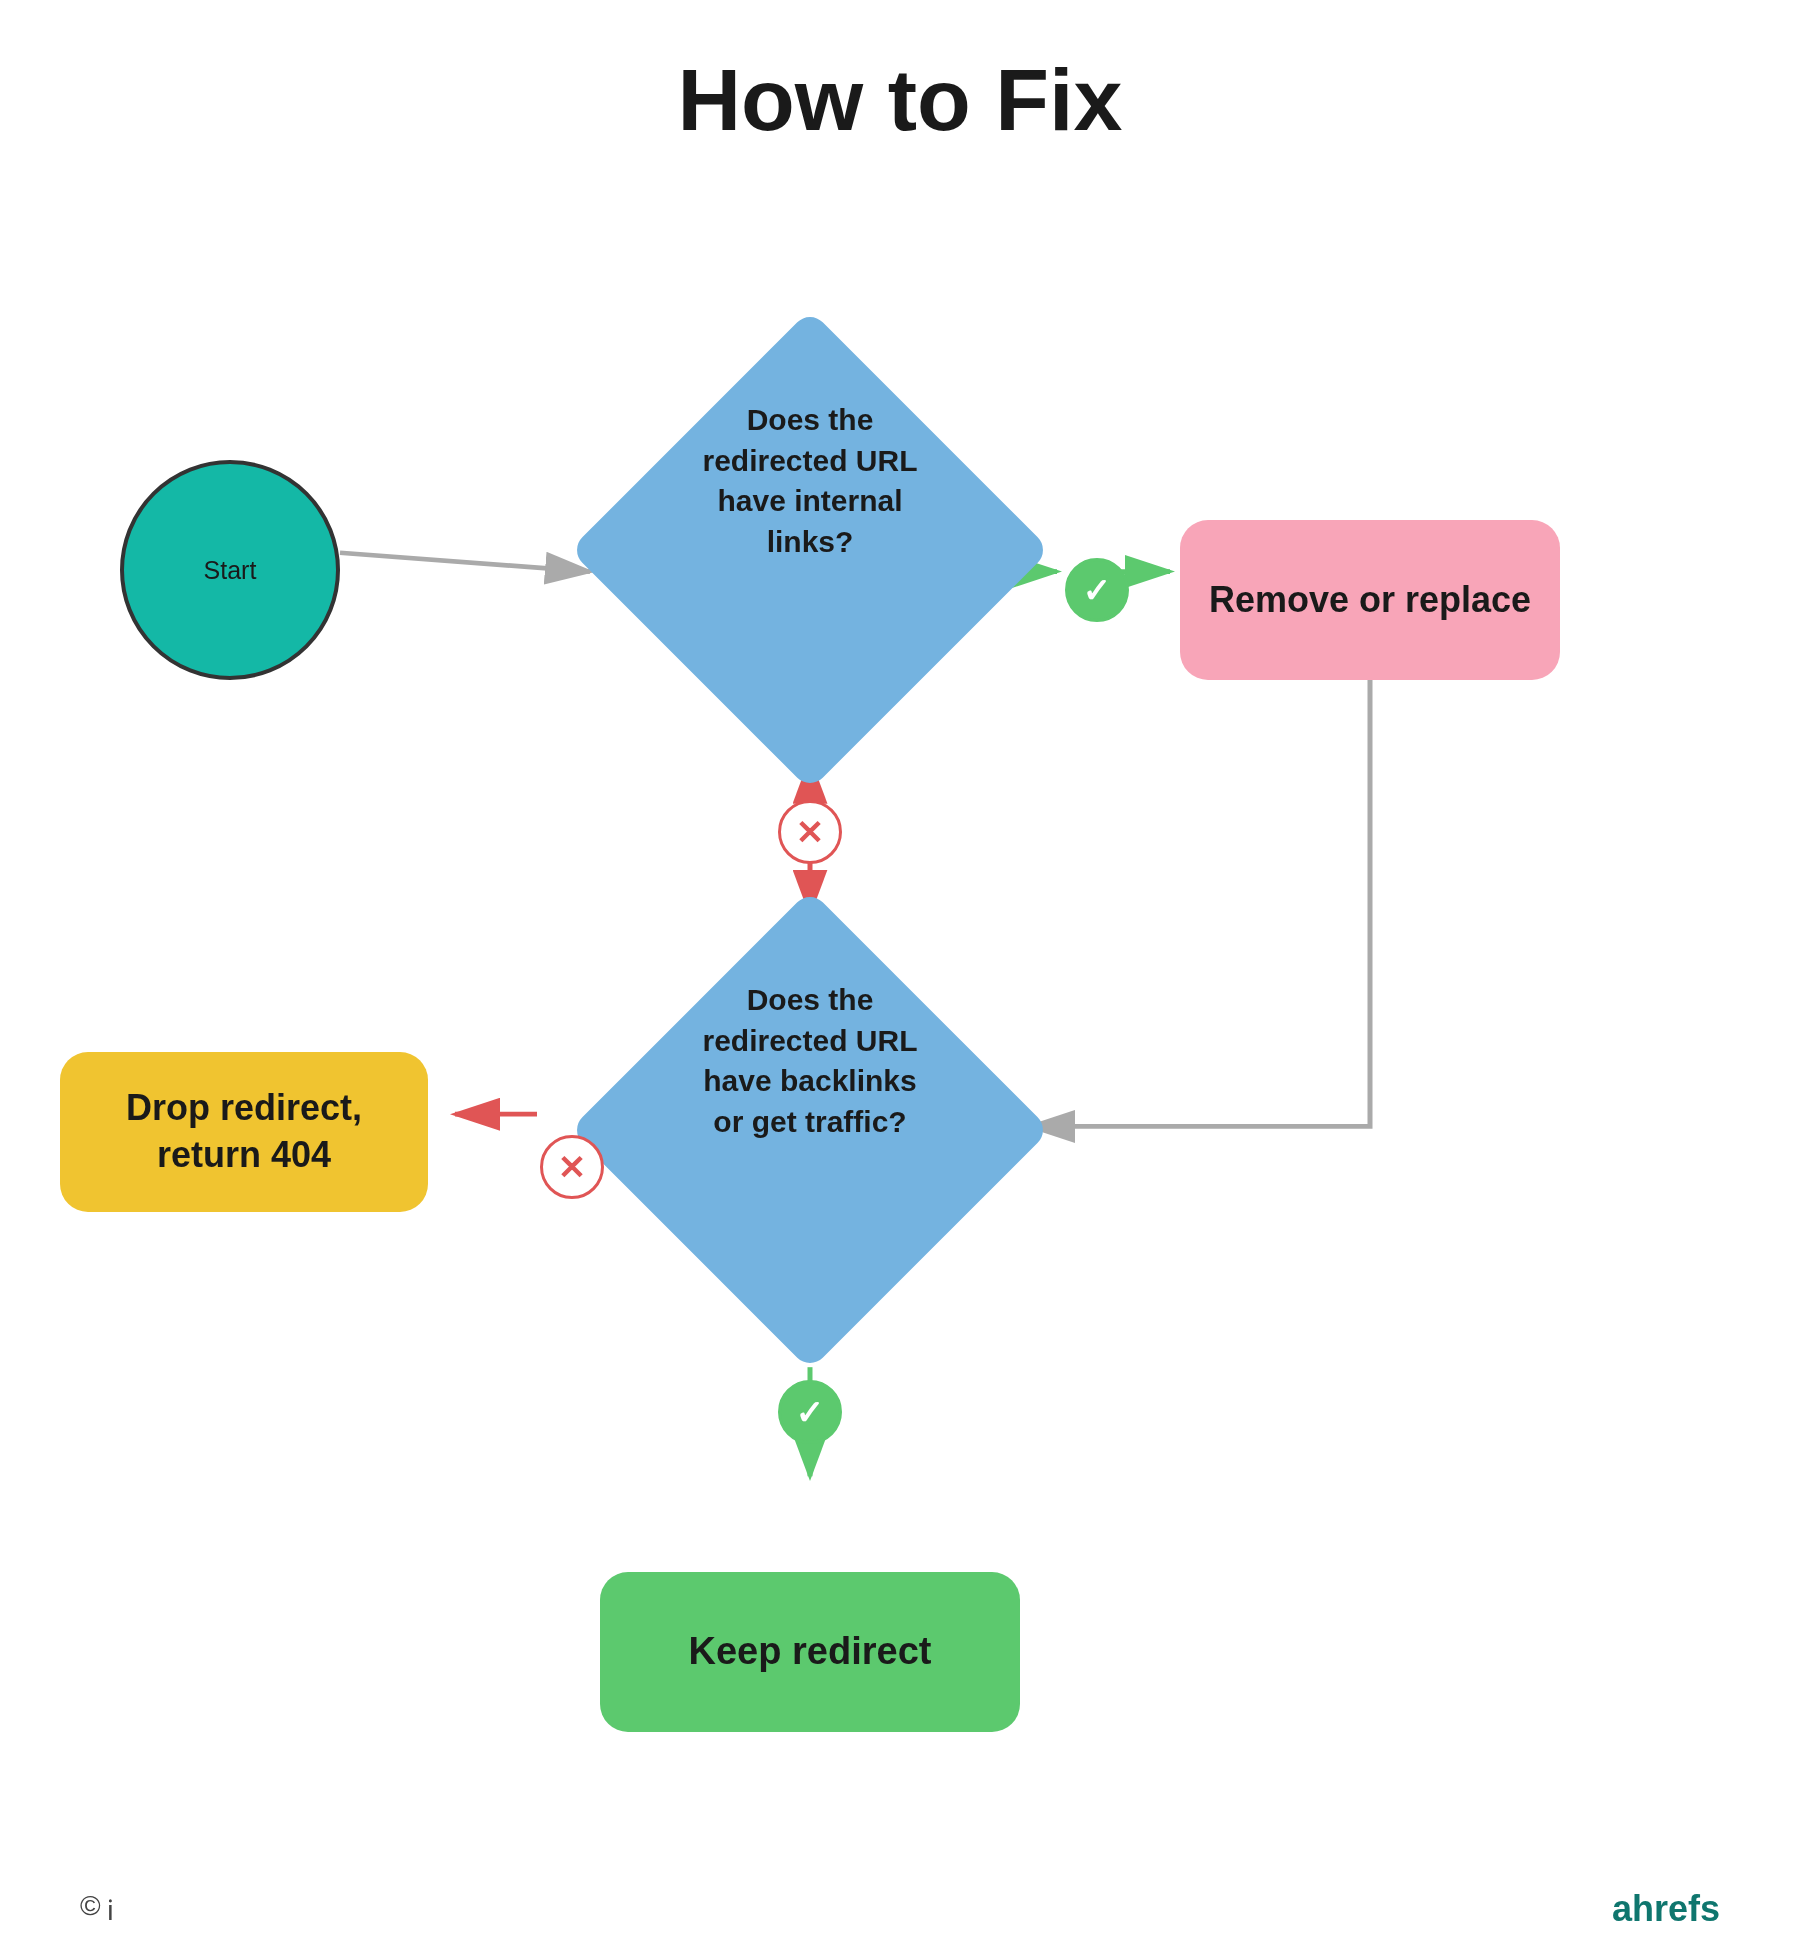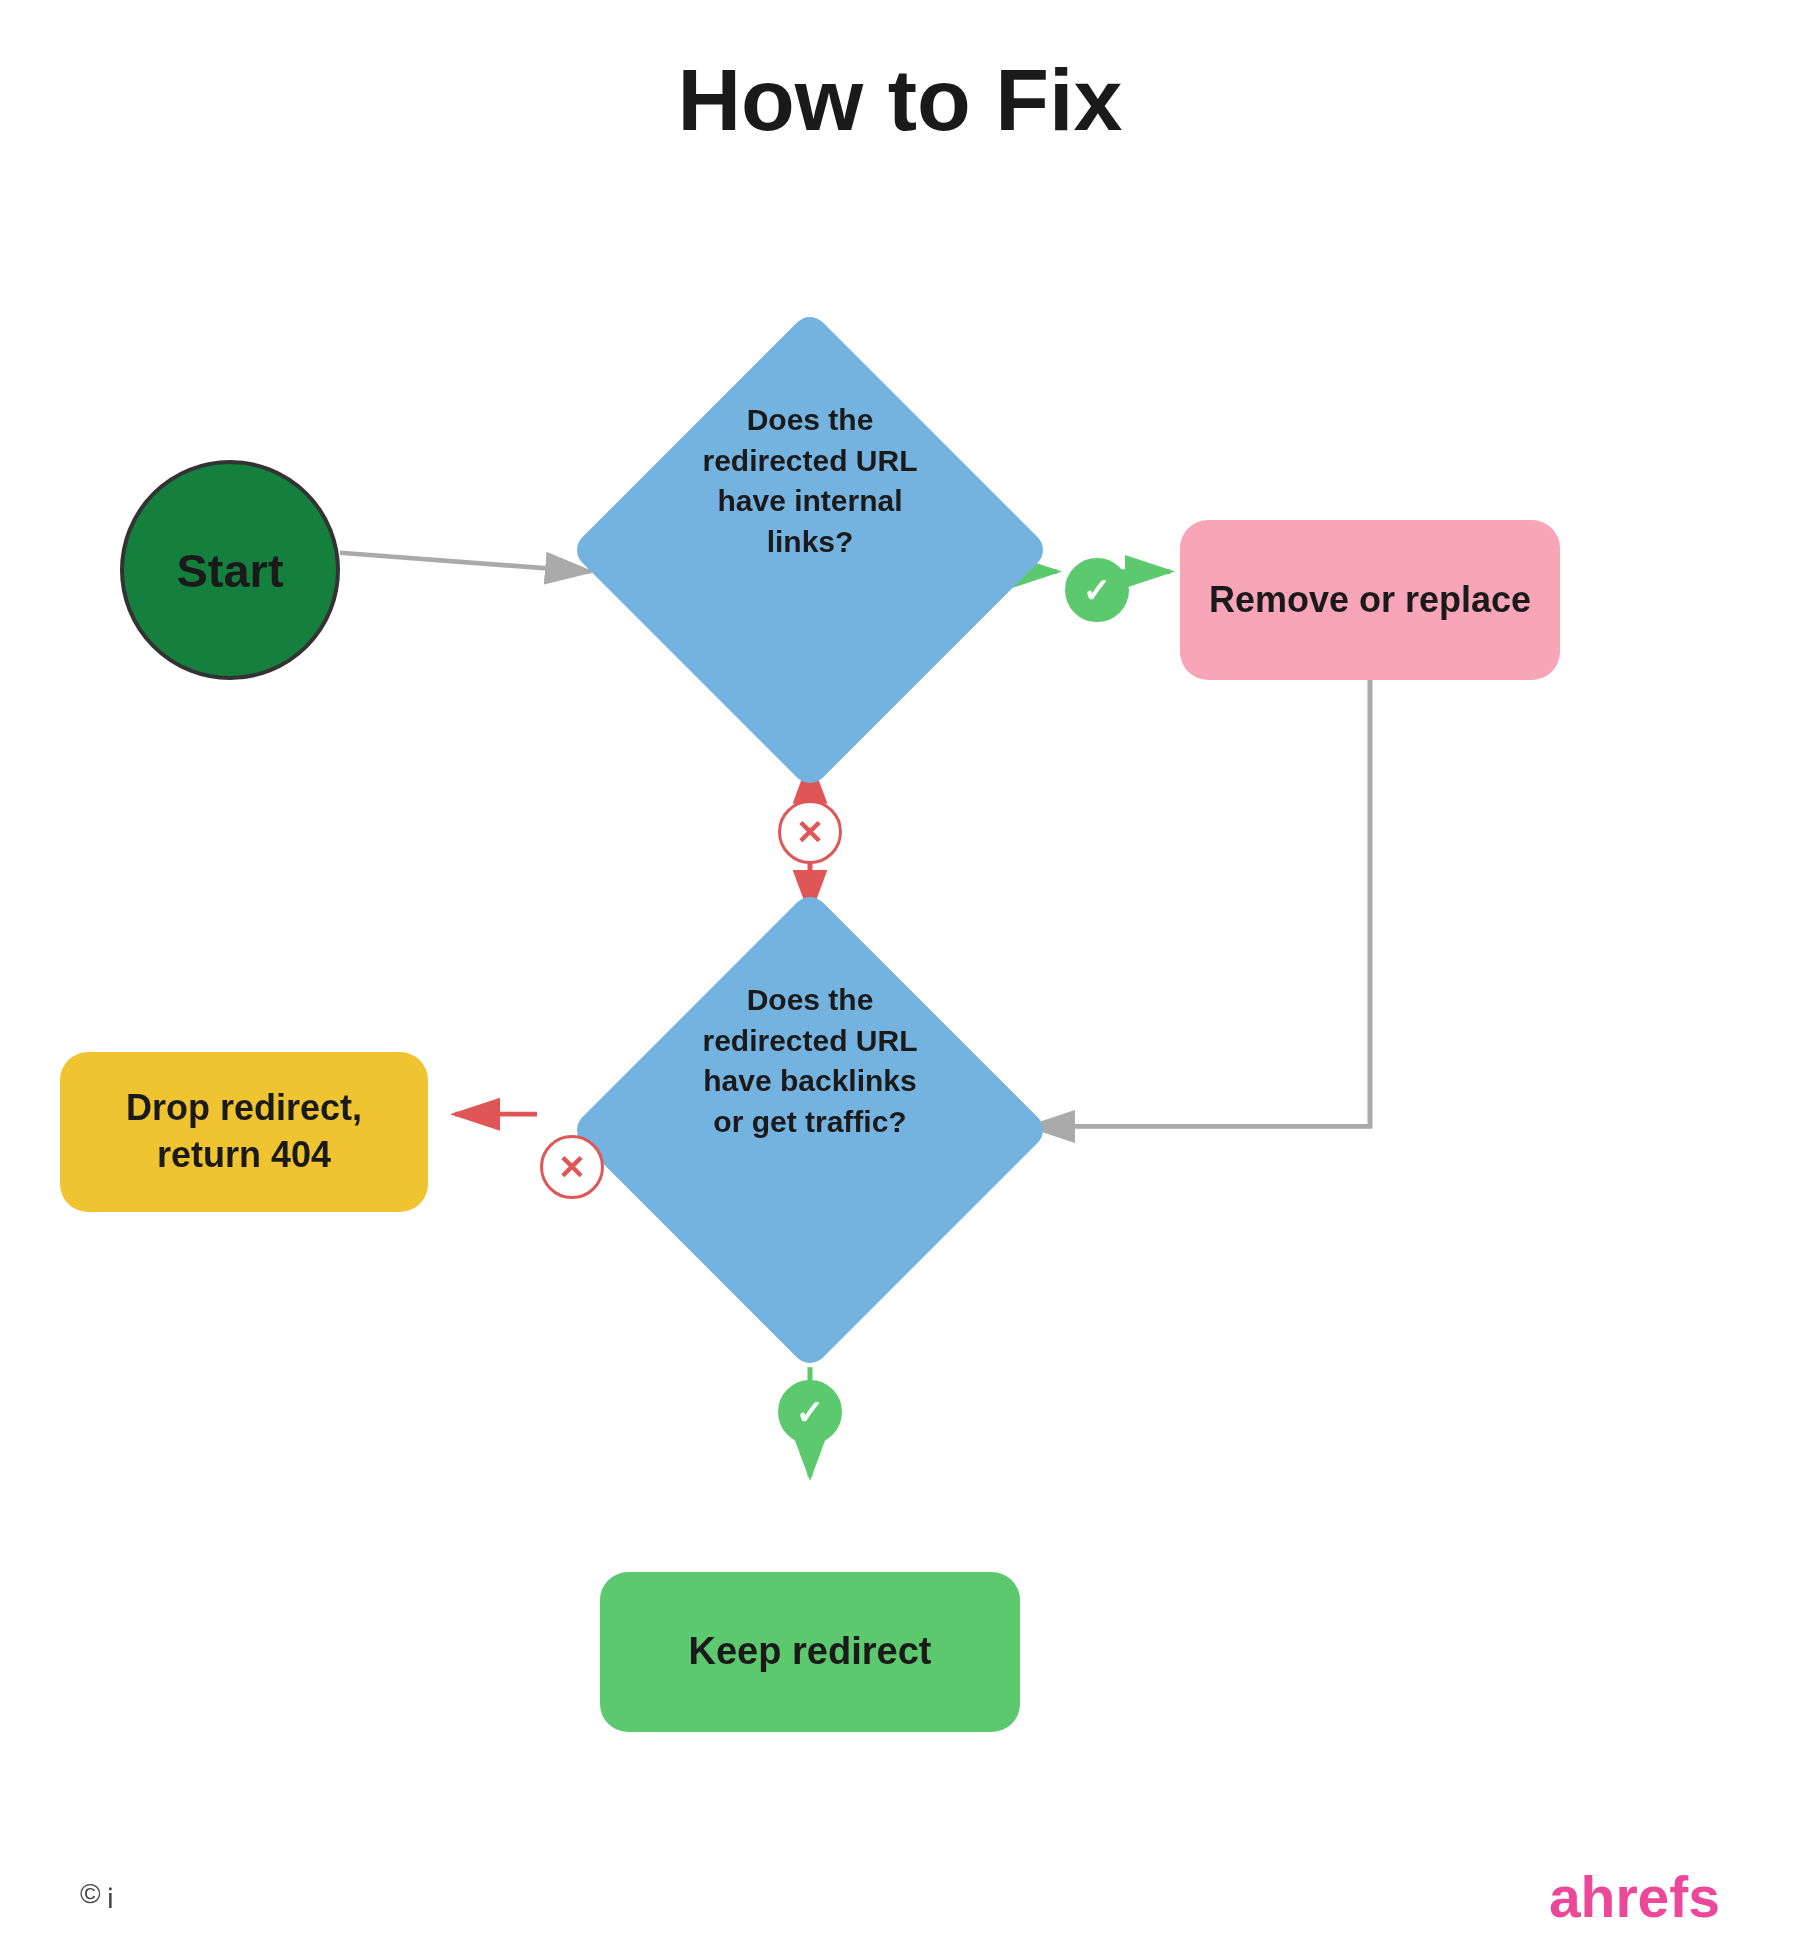--- a/index.html
+++ b/index.html
@@ -52,26 +52,26 @@
 
     
     .node-start {
       position: absolute;
       left: 120px;
       top: 180px;
       width: 220px;
       height: 220px;
       border-radius: 50%;
       border: 4px solid #333;
-      background: #15803d;
+      background: #14b8a6;
       display: flex;
       align-items: center;
       justify-content: center;
-      font-size: 47px;
-      font-weight: 700;
+      font-size: 25px;
+      font-weight: 400;
       color: #1a1a1a;
     }
 
     
     .node-diamond {
       position: absolute;
       display: flex;
       justify-content: center;
       text-align: center;
     }
@@ -223,23 +223,23 @@
     .footer-icons {
       display: flex;
       gap: 6px;
       font-size: 28px;
     }
     .footer-url {
       font-size: 26px;
       color: #444;
     }
     .ahrefs-logo {
-      font-size: 57px;
+      font-size: 36px;
       font-weight: 900;
-      color: #ec4899;
+      color: #0f766e;
     }
   </style>
 </head>
 <body>
 
 <div class="page-container">
 
   <div class="title-area">
     <div class="main-title">
       <span>How to Fix</span><br>

